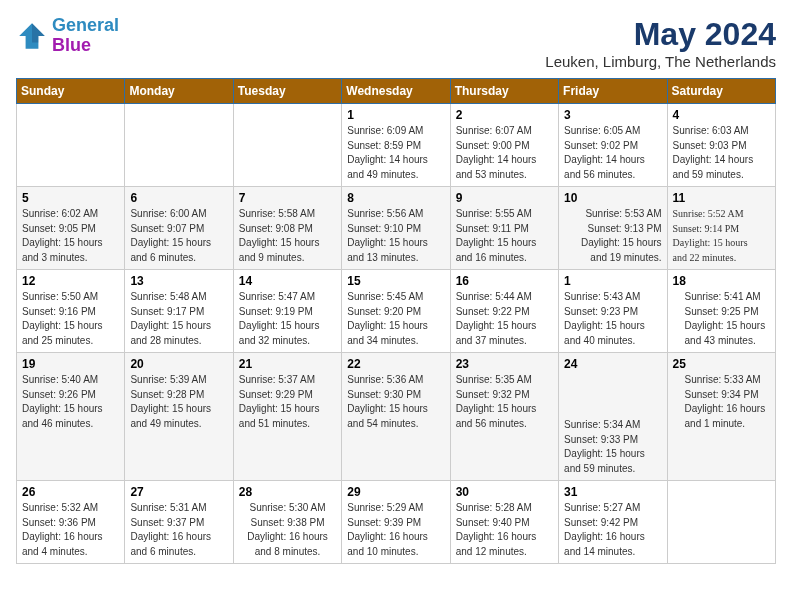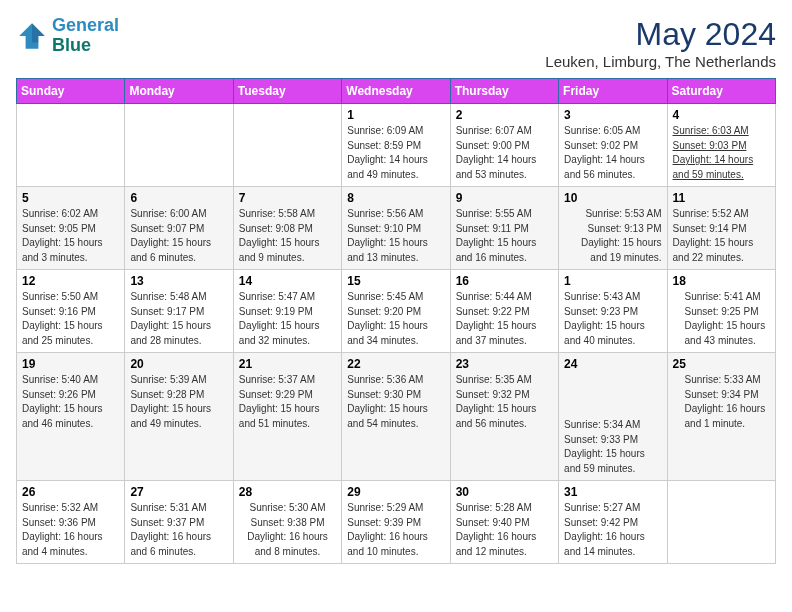--- a/index.html
+++ b/index.html
@@ -32,34 +32,34 @@
     }
     .logo-icon {
       width: 32px;
       height: 32px;
     }
     .title-area {
       text-align: right;
     }
     .month-title {
       font-size: 32px;
-      font-weight: normal;
+      font-weight: bold;
       color: #1a3a6b;
     }
     .location-title {
       font-size: 15px;
       color: #333;
     }
     .calendar-table {
       width: 100%;
       border-collapse: collapse;
       font-size: 11px;
     }
     .calendar-table th {
-      background: #d946ef;
+      background: #a16207;
       color: #fff;
       padding: 5px 4px;
       text-align: left;
       font-size: 12px;
       font-weight: bold;
       border: 1px solid #2e6da4;
     }
     .calendar-table td {
       border: 1px solid #ccc;
       vertical-align: top;
@@ -90,21 +90,21 @@
 <body>
 
 <div class="header-area">
   <div class="logo">
     <svg class="logo-icon" viewBox="0 0 40 40">
       <polygon points="20,4 36,20 28,20 28,36 12,36 12,20 4,20" fill="#2e8bc0"></polygon>
       <polygon points="20,4 36,20 28,20 28,28 20,28" fill="#1a3a6b" opacity="0.3"></polygon>
     </svg>
     <div class="logo-text">
       <div><span>General</span></div>
-      <div style="color:#0f766e">Blue</div>
+      <div style="color:#a21caf">Blue</div>
     </div>
   </div>
   <div class="title-area">
     <div class="month-title">May 2024</div>
     <div class="location-title">Leuken, Limburg, The Netherlands</div>
   </div>
 </div>
 
 <table class="calendar-table">
   <thead>
@@ -139,21 +139,21 @@
         </td>
         <td>
           <div class="day-number">3</div>
           <div class="day-info" style="white-space: pre-line;">Sunrise: 6:05 AM
 Sunset: 9:02 PM
 Daylight: 14 hours
 and 56 minutes.</div>
         </td>
         <td>
           <div class="day-number">4</div>
-          <div class="day-info" style="white-space: pre-line; text-decoration: underline;">Sunrise: 6:03 AM
+          <div class="day-info" style="white-space: pre-line;">Sunrise: 6:03 AM
 Sunset: 9:03 PM
 Daylight: 14 hours
 and 59 minutes.</div>
         </td>
       </tr>
       <tr>
         <td>
           <div class="day-number">5</div>
           <div class="day-info" style="white-space: pre-line;">Sunrise: 6:02 AM
 Sunset: 9:05 PM
@@ -190,21 +190,21 @@
         </td>
         <td>
           <div class="day-number">10</div>
           <div class="day-info" style="white-space: pre-line; text-align: right;">Sunrise: 5:53 AM
 Sunset: 9:13 PM
 Daylight: 15 hours
 and 19 minutes.</div>
         </td>
         <td>
           <div class="day-number">11</div>
-          <div class="day-info" style="white-space: pre-line;">Sunrise: 5:52 AM
+          <div class="day-info" style="white-space: pre-line; font-family: Liberation Serif, serif;">Sunrise: 5:52 AM
 Sunset: 9:14 PM
 Daylight: 15 hours
 and 22 minutes.</div>
         </td>
       </tr>
       <tr>
         <td>
           <div class="day-number">12</div>
           <div class="day-info" style="white-space: pre-line;">Sunrise: 5:50 AM
 Sunset: 9:16 PM

